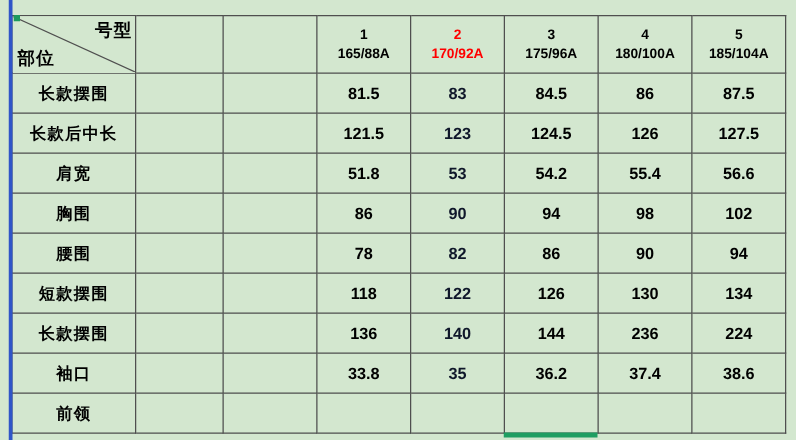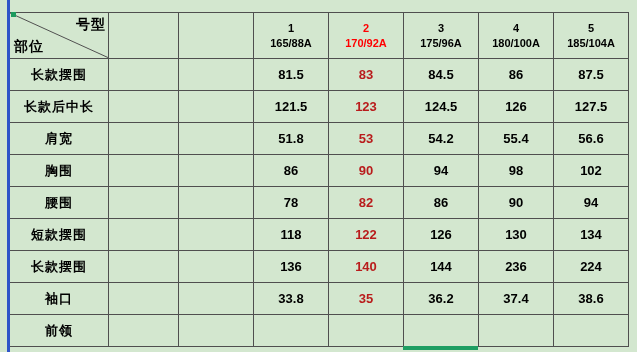--- a/index.html
+++ b/index.html
@@ -139,21 +139,21 @@
     font-weight: bold;
     letter-spacing: 1px;
   }
   td.blankcell { height: 31px; }
   td.val {
     height: 31px;
     font-size: 14px;
     font-weight: bold;
     margin-top: 40px;
   }
-  td.val.red { color: #b91c1c; }
+  td.val.red { color: #0f172a; }
 </style>
 </head>
 <body>
 
 <div id="sheet">
 
   <div id="left-bar"></div>
   <div id="corner-handle"></div>
 
   <table class="grid" id="size-table">

